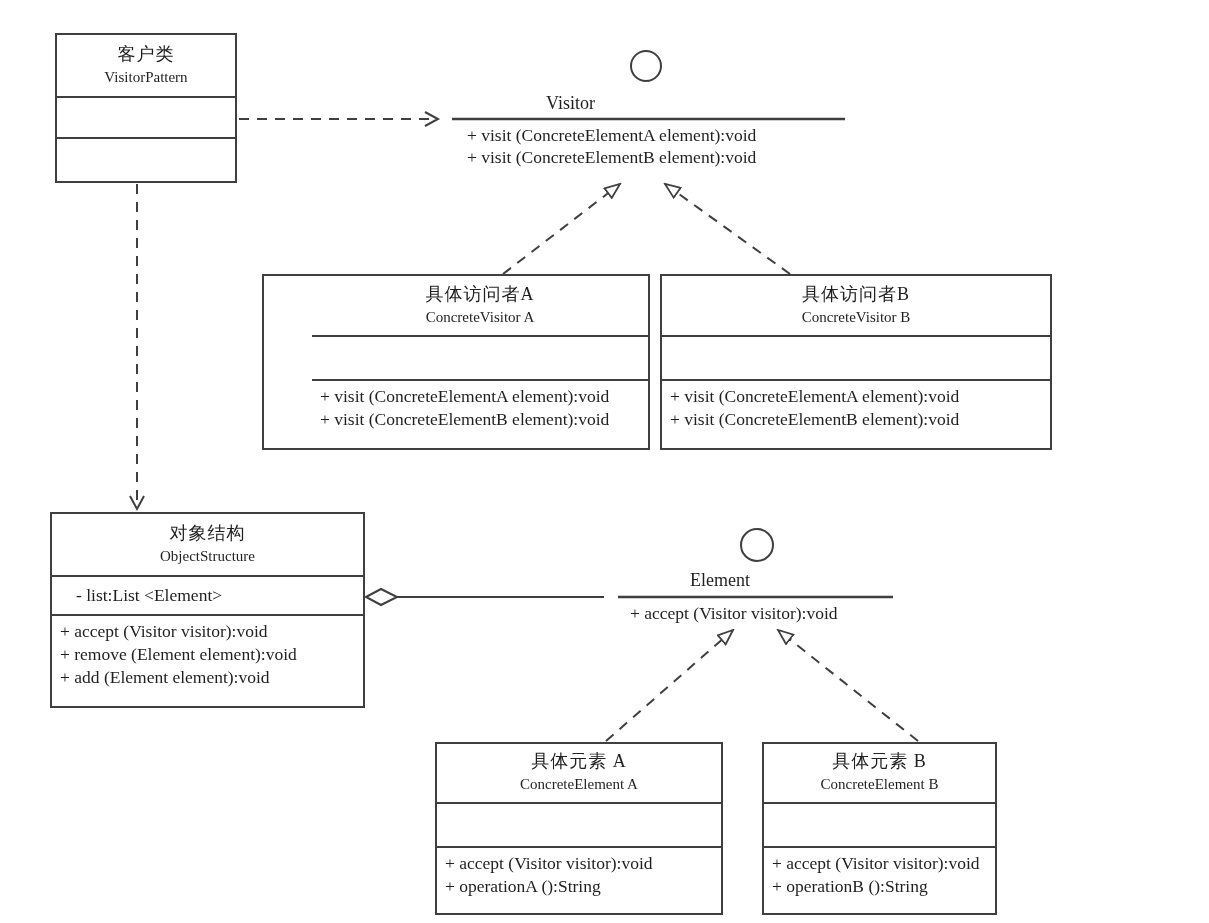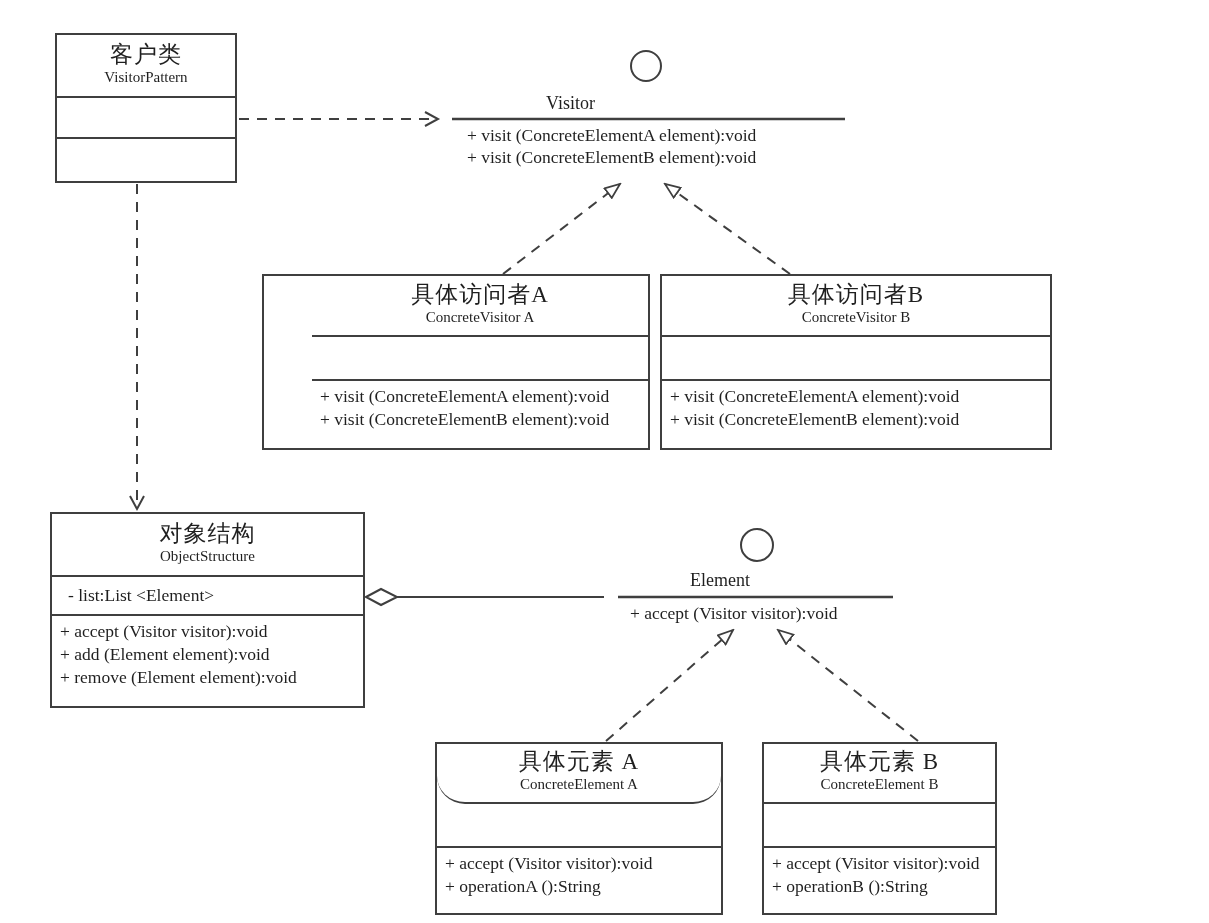--- a/index.html
+++ b/index.html
@@ -10,24 +10,24 @@
   svg.overlay{position:absolute;left:0;top:0;width:1209px;height:923px;pointer-events:none;}
 
   .uml-class{
     position:absolute;border:2px solid #3f3f3f;background:#ffffff;
     display:flex;flex-direction:column;box-sizing:border-box;
   }
   .uml-title{
     border-bottom:2px solid #3f3f3f;display:flex;flex-direction:column;
     justify-content:center;align-items:center;box-sizing:border-box;
   }
-  .cn-name{font-size:23px;line-height:23px;letter-spacing:1px;}
+  .cn-name{font-size:18px;line-height:23px;letter-spacing:1px;}
   .en-name{font-size:15px;line-height:23px;}
   .uml-attrs{border-bottom:2px solid #3f3f3f;box-sizing:border-box;
-    display:flex;flex-direction:column;justify-content:center;padding:0 16px;}
+    display:flex;flex-direction:column;justify-content:center;padding:0 24px;}
   .uml-empty{border-bottom:2px solid #3f3f3f;box-sizing:border-box;}
   .uml-empty.last{border-bottom:none;flex:1;}
   .uml-methods{flex:1;padding:4px 8px;box-sizing:border-box;}
   .member-line{font-size:17.5px;line-height:23px;white-space:nowrap;}
 
   .iface-label{position:absolute;text-align:left;font-size:18px;}
   .iface-methods{position:absolute;}
   .iface-methods .member-line{line-height:22px;}
 </style>
 </head>
@@ -109,32 +109,32 @@
   <div class="uml-class" style="left:50px;top:512px;width:315px;height:196px;">
     <div class="uml-title" style="height:63px;">
       <div class="cn-name">对象结构</div>
       <div class="en-name">ObjectStructure</div>
     </div>
     <div class="uml-attrs" style="height:39px;">
       <div class="member-line">- list:List &lt;Element&gt;</div>
     </div>
     <div class="uml-methods">
       <div class="member-line">+ accept (Visitor visitor):void</div>
+      <div class="member-line">+ remove (Element element):void</div>
       <div class="member-line">+ add (Element element):void</div>
-      <div class="member-line">+ remove (Element element):void</div>
     </div>
   </div>
 
   <div class="iface-label" style="left:690px;top:570px;width:200px;">Element</div>
   <div class="iface-methods" style="left:630px;top:602px;">
     <div class="member-line">+ accept (Visitor visitor):void</div>
   </div>
 
   <div class="uml-class" style="left:435px;top:742px;width:288px;height:173px;">
-    <div class="uml-title" style="height:60px;border-radius:28px;">
+    <div class="uml-title" style="height:60px;">
       <div class="cn-name">具体元素 A</div>
       <div class="en-name">ConcreteElement A</div>
     </div>
     <div class="uml-empty" style="height:44px;"></div>
     <div class="uml-methods">
       <div class="member-line">+ accept (Visitor visitor):void</div>
       <div class="member-line">+ operationA ():String</div>
     </div>
   </div>
 

